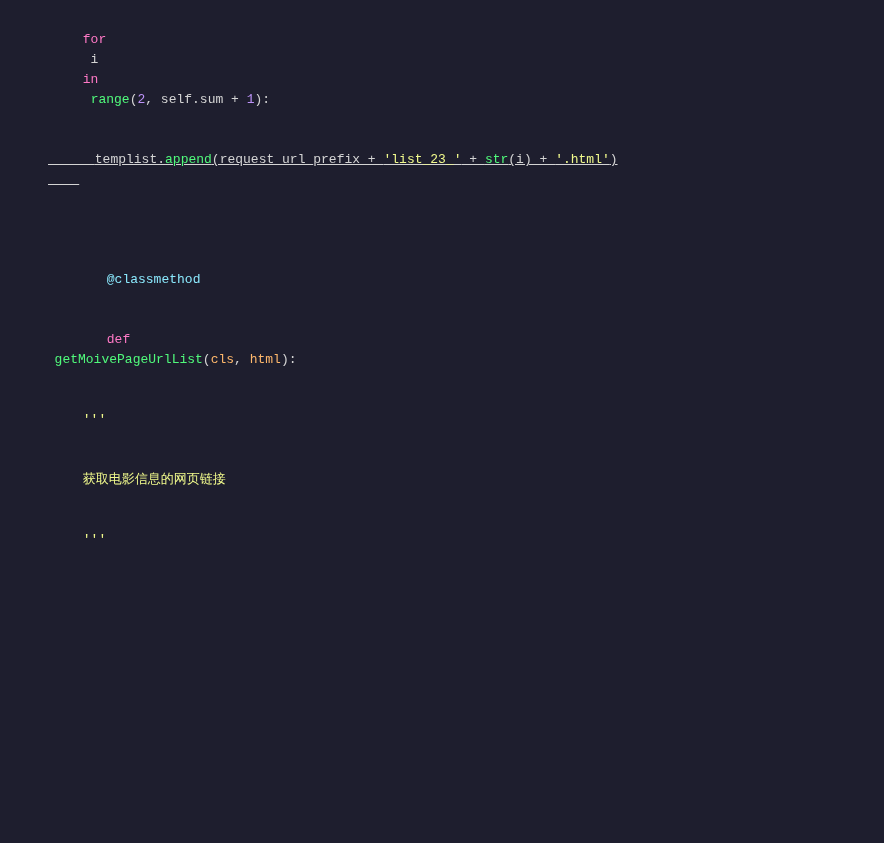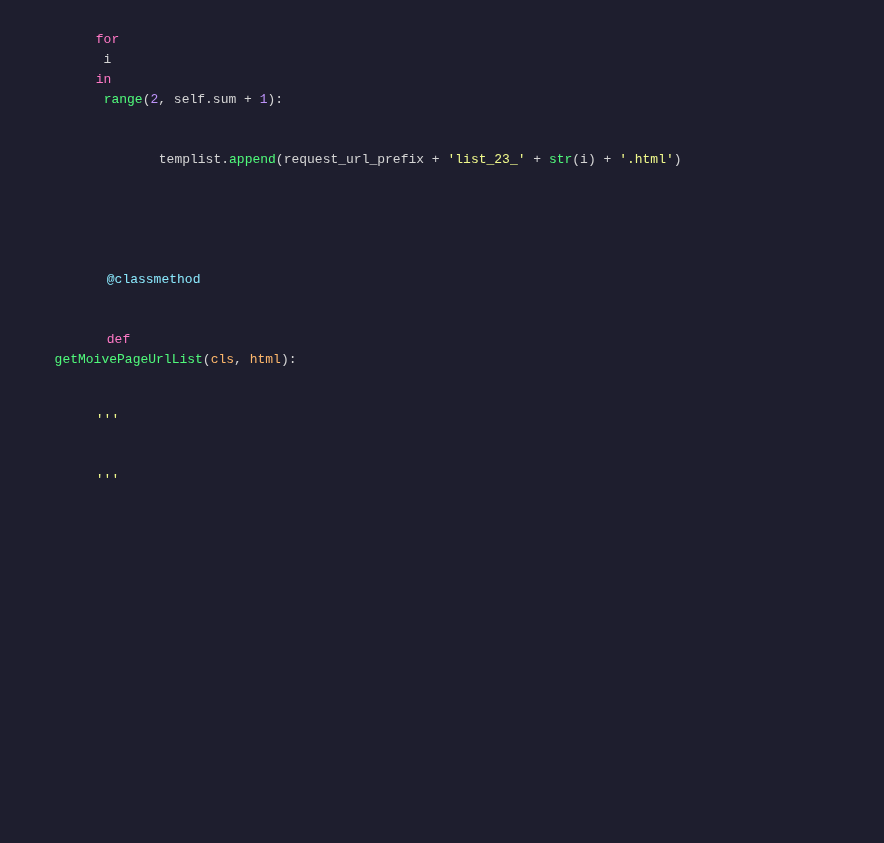--- a/index.html
+++ b/index.html
@@ -25,22 +25,22 @@
     }
 
     .code-line {
       display: flex;
       min-height: 20px;
       line-height: 20px;
       padding: 0 10px 0 0;
       white-space: pre;
     }
 
-    .indent-1 { padding-left: 49px; }
-    .indent-2 { padding-left: 112px; }
+    .indent-1 { padding-left: 36px; }
+    .indent-2 { padding-left: 48px; text-decoration: underline; }
 
     .kw-for { color: #ff79c6; }
     .kw-in { color: #ff79c6; }
     .kw-return { color: #ff79c6; }
     .fn-call { color: #50fa7b; }
     .str { color: #f1fa8c; }
     .number { color: #bd93f9; }
     .param { color: #ffb86c; }
     .var { color: #d4d4d4; }
     .decorator { color: #8be9fd; text-align: center; }
@@ -89,20 +89,25 @@
       <span class="fn-call"> getMoivePageUrlList</span><span class="var">(</span><span class="param">cls</span><span class="var">, </span><span class="param">html</span><span class="var">):</span>
     </span>
   </div>
 
   <div class="code-line indent-1">
     <span class="line-content">
       <span class="str">'''</span>
     </span>
   </div>
 
+  <div class="code-line indent-1">
+    <span class="line-content">
+      <span class="str">获取电影信息的网页链接</span>
+    </span>
+  </div>
 
   <div class="code-line indent-1">
     <span class="line-content">
       <span class="str">'''</span>
     </span>
   </div>
 
   <div class="code-line">&nbsp;</div>
 
 </div>

